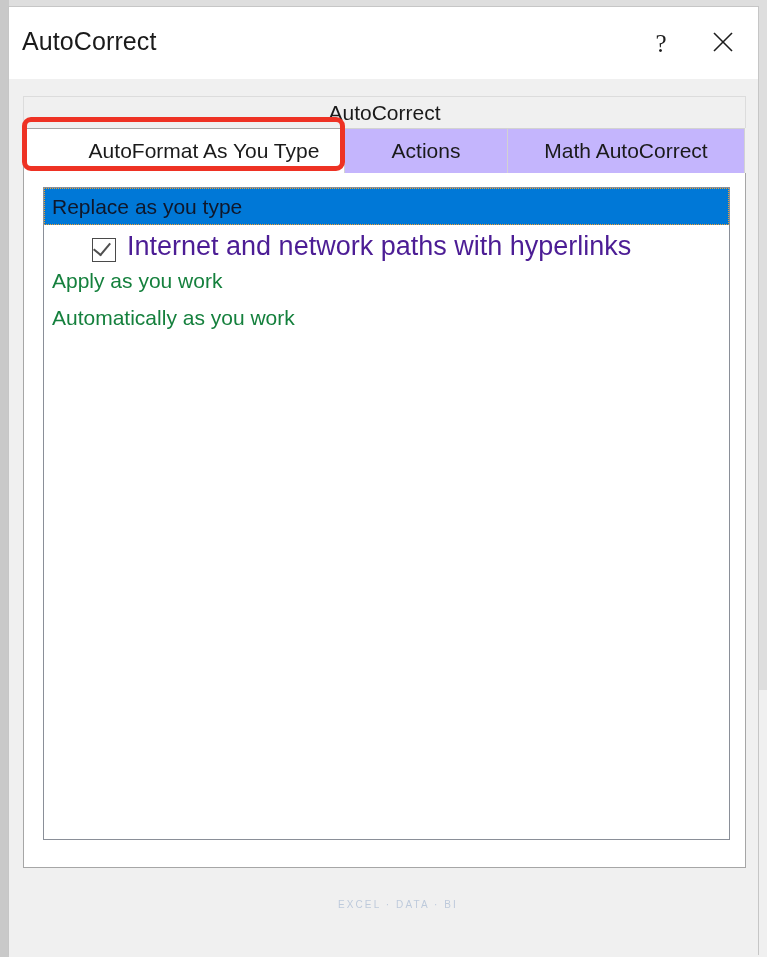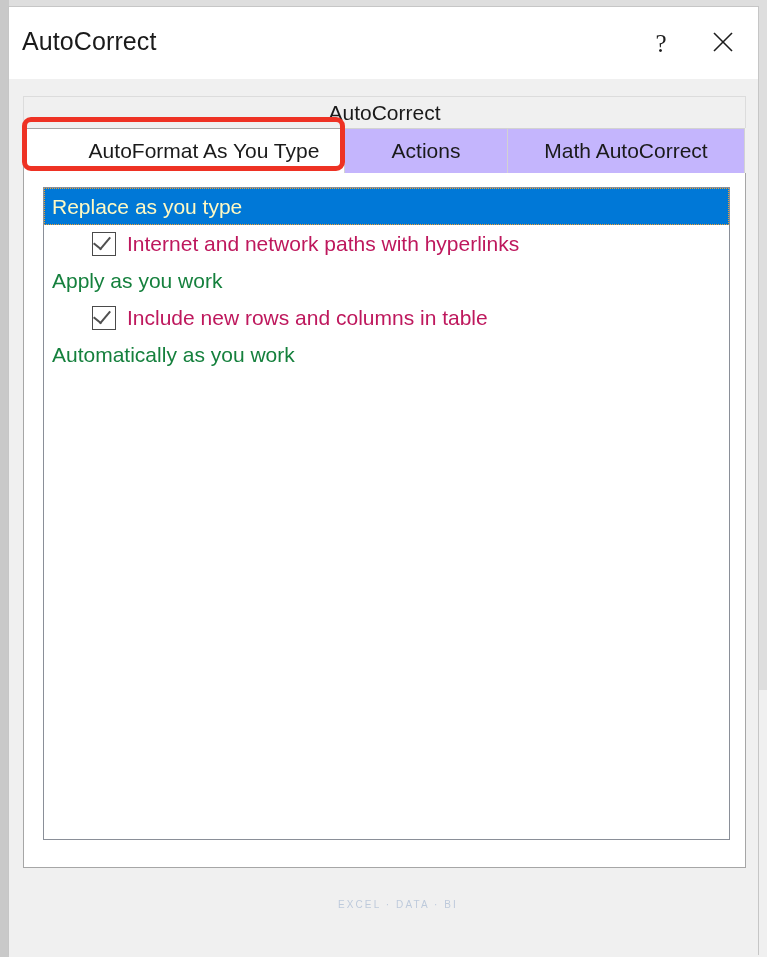--- a/index.html
+++ b/index.html
@@ -195,29 +195,30 @@
     align-items: center;
     box-sizing: border-box;
   }
   .list-row.group {
     padding-left: 8px;
     font-size: 21px;
     color: #15803d;
   }
   .list-row.group.selected {
     background: #0078d7;
-    color: #fef9c3;
+    color: #0f172a;
     outline: 1px dotted #f0a030;
     outline-offset: -1px;
     text-align: center;
   }
   .list-row.option {
     padding-left: 48px;
-    font-size: 21px;
-    color: #be185d;
+    font-size: 27px;
+    color: #4c1d95;
+    align-items: flex-end;
   }
   .cb {
     width: 24px;
     height: 24px;
     min-width: 24px;
     border: 1px solid #4a4a4a;
     background: #ffffff;
     box-sizing: border-box;
     position: relative;
     margin-right: 11px;
@@ -352,26 +353,20 @@
               <span class="cb">
                 <span class="tick"></span>
               </span>
               <span class="opt-label">Internet and network paths with hyperlinks</span>
             </div>
 
             <div class="list-row group">
               <span>Apply as you work</span>
             </div>
 
-            <div class="list-row option">
-              <span class="cb">
-                <span class="tick"></span>
-              </span>
-              <span class="opt-label">Include new rows and columns in table</span>
-            </div>
 
             <div class="list-row group">
               <span>Automatically as you work</span>
             </div>
 
 
           </div>
 
         </div>
 

